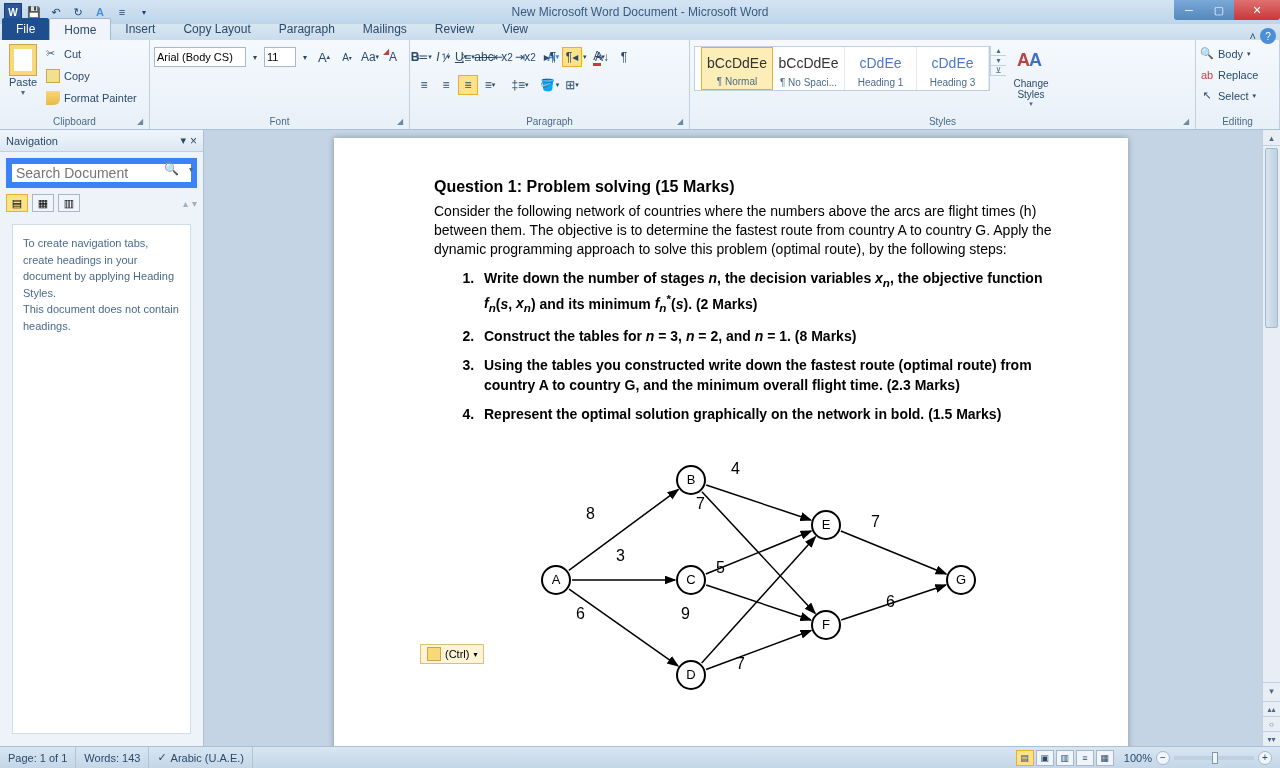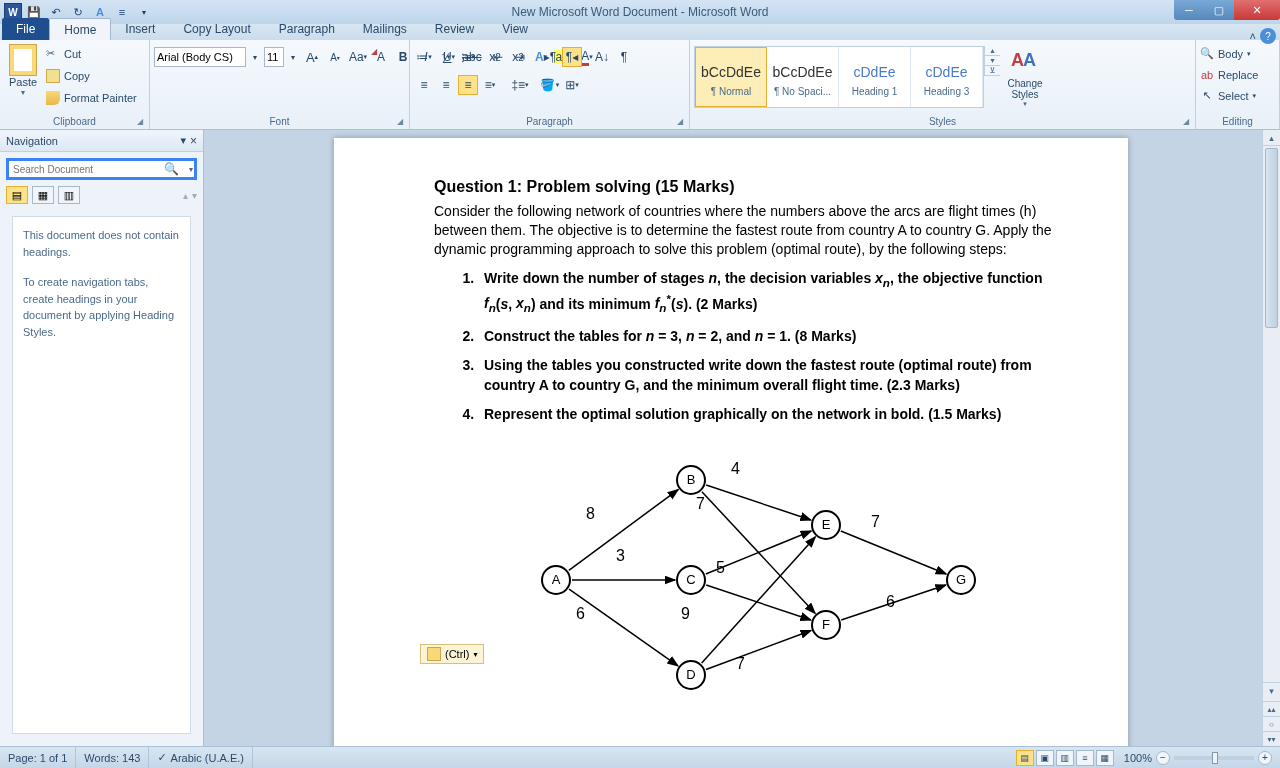--- a/index.html
+++ b/index.html
@@ -43,32 +43,32 @@
 .clip .sidebtns .sbtn .si { width: 14px; height: 14px; display: inline-block; }
 .si.cut { color: #4a6a8a; }
 .si.copy { background: #f0e090; border: 1px solid #c8a848; }
 .si.fmt { background: linear-gradient(#f8d878,#e8b848); border-radius: 0 0 6px 0; }
 
 
 .font { width: 260px; }
 .font .row { display: flex; align-items: center; gap: 3px; height: 26px; }
 .font select, .font .combo { height: 20px; border: 1px solid #a8b8c8; background: white; font-size: 11px; padding: 0 2px; }
 .font .fname { width: 92px; }
-.font .fsize { width: 20px; }
+.font .fsize { width: 32px; }
 .ibtn { width: 20px; height: 20px; display: flex; align-items: center; justify-content: center; cursor: pointer; color: #2a4a6a; font-size: 12px; }
 
 
 .para { width: 280px; }
 .para .row { display: flex; align-items: center; gap: 2px; height: 26px; }
 .para .ibtn.active { background: #fde28a; border: 1px solid #e8b030; }
 
 
 .styles { flex: 1; min-width: 380px; }
 .styles .gbody { gap: 0; }
-.stylegallery { display: flex; border: 1px solid #c0d0e0; height: 62px; background: white; }
+.stylegallery { display: flex; border: 1px solid #c0d0e0; height: 45px; background: white; padding-left: 6px; }
 .styleitem { width: 72px; border-right: 1px solid #e0e8f0; display: flex; flex-direction: column; align-items: center; justify-content: center; cursor: pointer; padding: 2px; }
 .styleitem.sel { background: #fdeeb8; border: 1px solid #e8b030; }
 .styleitem .preview { font-size: 14px; color: #333; height: 28px; display: flex; align-items: center; }
 .styleitem .preview.blue { color: #4a7ac8; }
 .styleitem .preview.big { font-size: 22px; }
 .styleitem .sname { font-size: 10px; color: #4a6a8a; text-align: center; }
 .stylemore { width: 16px; display: flex; flex-direction: column; border-left: 1px solid #c0d0e0; }
 .stylemore div { flex: 1; display: flex; align-items: center; justify-content: center; font-size: 8px; color: #4a6a8a; cursor: pointer; border-bottom: 1px solid #c0d0e0; }
 .changestyles { width: 50px; display: flex; flex-direction: column; align-items: center; cursor: pointer; padding: 4px; }
 .changestyles .csicon { width: 28px; height: 28px; position: relative; }
@@ -85,21 +85,21 @@
 
 .mainarea { display: flex; height: 616px; }
 
 
 .navpane { width: 204px; background: #eef3f9; border-right: 1px solid #a8c0d8; display: flex; flex-direction: column; }
 .navpane .nhdr { height: 22px; background: linear-gradient(#f0f5fb,#dce8f4); border-bottom: 1px solid #c0d0e0; display: flex; align-items: center; padding: 0 6px; font-size: 11px; color: #2a4a6a; }
 .navpane .nhdr .ntitle { flex: 1; }
 .navpane .nhdr .ndrop { cursor: pointer; margin-right: 4px; }
 .navpane .nhdr .nclose { cursor: pointer; font-size: 12px; }
 .navpane .nsearch { margin: 6px; position: relative; }
-.navpane .nsearch input { width: 100%; height: 22px; border: 3px solid #3b82f6; padding: 0 24px 0 4px; font-size: 10px; }
+.navpane .nsearch input { width: 100%; height: 30px; border: 6px solid #3b82f6; padding: 0 24px 0 4px; font-size: 14px; }
 .navpane .nsearch .sicon { position: absolute; right: 18px; top: 4px; color: #4a8fd8; cursor: pointer; font-size: 12px; }
 .navpane .nsearch .sdrop { position: absolute; right: 4px; top: 7px; color: #4a6a8a; cursor: pointer; font-size: 8px; }
 .navpane .ntabs { display: flex; margin: 0 6px; gap: 4px; align-items: center; }
 .navpane .ntabs .nt { width: 22px; height: 18px; border: 1px solid #a8b8c8; background: #f0f5fb; cursor: pointer; display: flex; align-items: center; justify-content: center; }
 .navpane .ntabs .nt.active { background: #fde28a; border-color: #e8b030; }
 .navpane .ntabs .spacer { flex: 1; }
 .navpane .ntabs .narrow { color: #a0b0c0; cursor: pointer; font-size: 10px; }
 .navpane .nbody { margin: 12px; padding: 10px; background: white; border: 1px solid #d0dce8; flex: 1; font-size: 11px; color: #4a6a8a; line-height: 1.5; }
 
 
@@ -341,22 +341,22 @@
     </div>
     <div class="ntabs">
       <div class="nt active">▤</div>
       <div class="nt">▦</div>
       <div class="nt">▥</div>
       <div class="spacer"></div>
       <span class="narrow">▴</span>
       <span class="narrow">▾</span>
     </div>
     <div class="nbody">
+      <div>To create navigation tabs, create headings in your document by applying Heading Styles.</div>
       <div style="margin-bottom:14px">This document does not contain headings.</div>
-      <div>To create navigation tabs, create headings in your document by applying Heading Styles.</div>
     </div>
   </div>
 
   <div class="docarea">
     <div class="sidetab" style="top:10px">◂</div>
     <div class="page">
       <h3>Question 1: Problem solving (15 Marks)</h3>
       <p>Consider the following network of countries where the numbers above the arcs are flight times (h) between them. The objective is to determine the fastest route from country A to country G. Apply the dynamic programming approach to solve this problem (optimal route), by the following steps:</p>
       <ol id="doclist">
           <li>Write down the number of stages <i>n</i>, the decision variables <i>x<sub>n</sub></i>, the objective function <i>f<sub>n</sub></i>(<i>s</i>, <i>x<sub>n</sub></i>) and its minimum <i>f<sub>n</sub></i><sup>*</sup>(<i>s</i>). <b>(2 Marks)</b></li>

